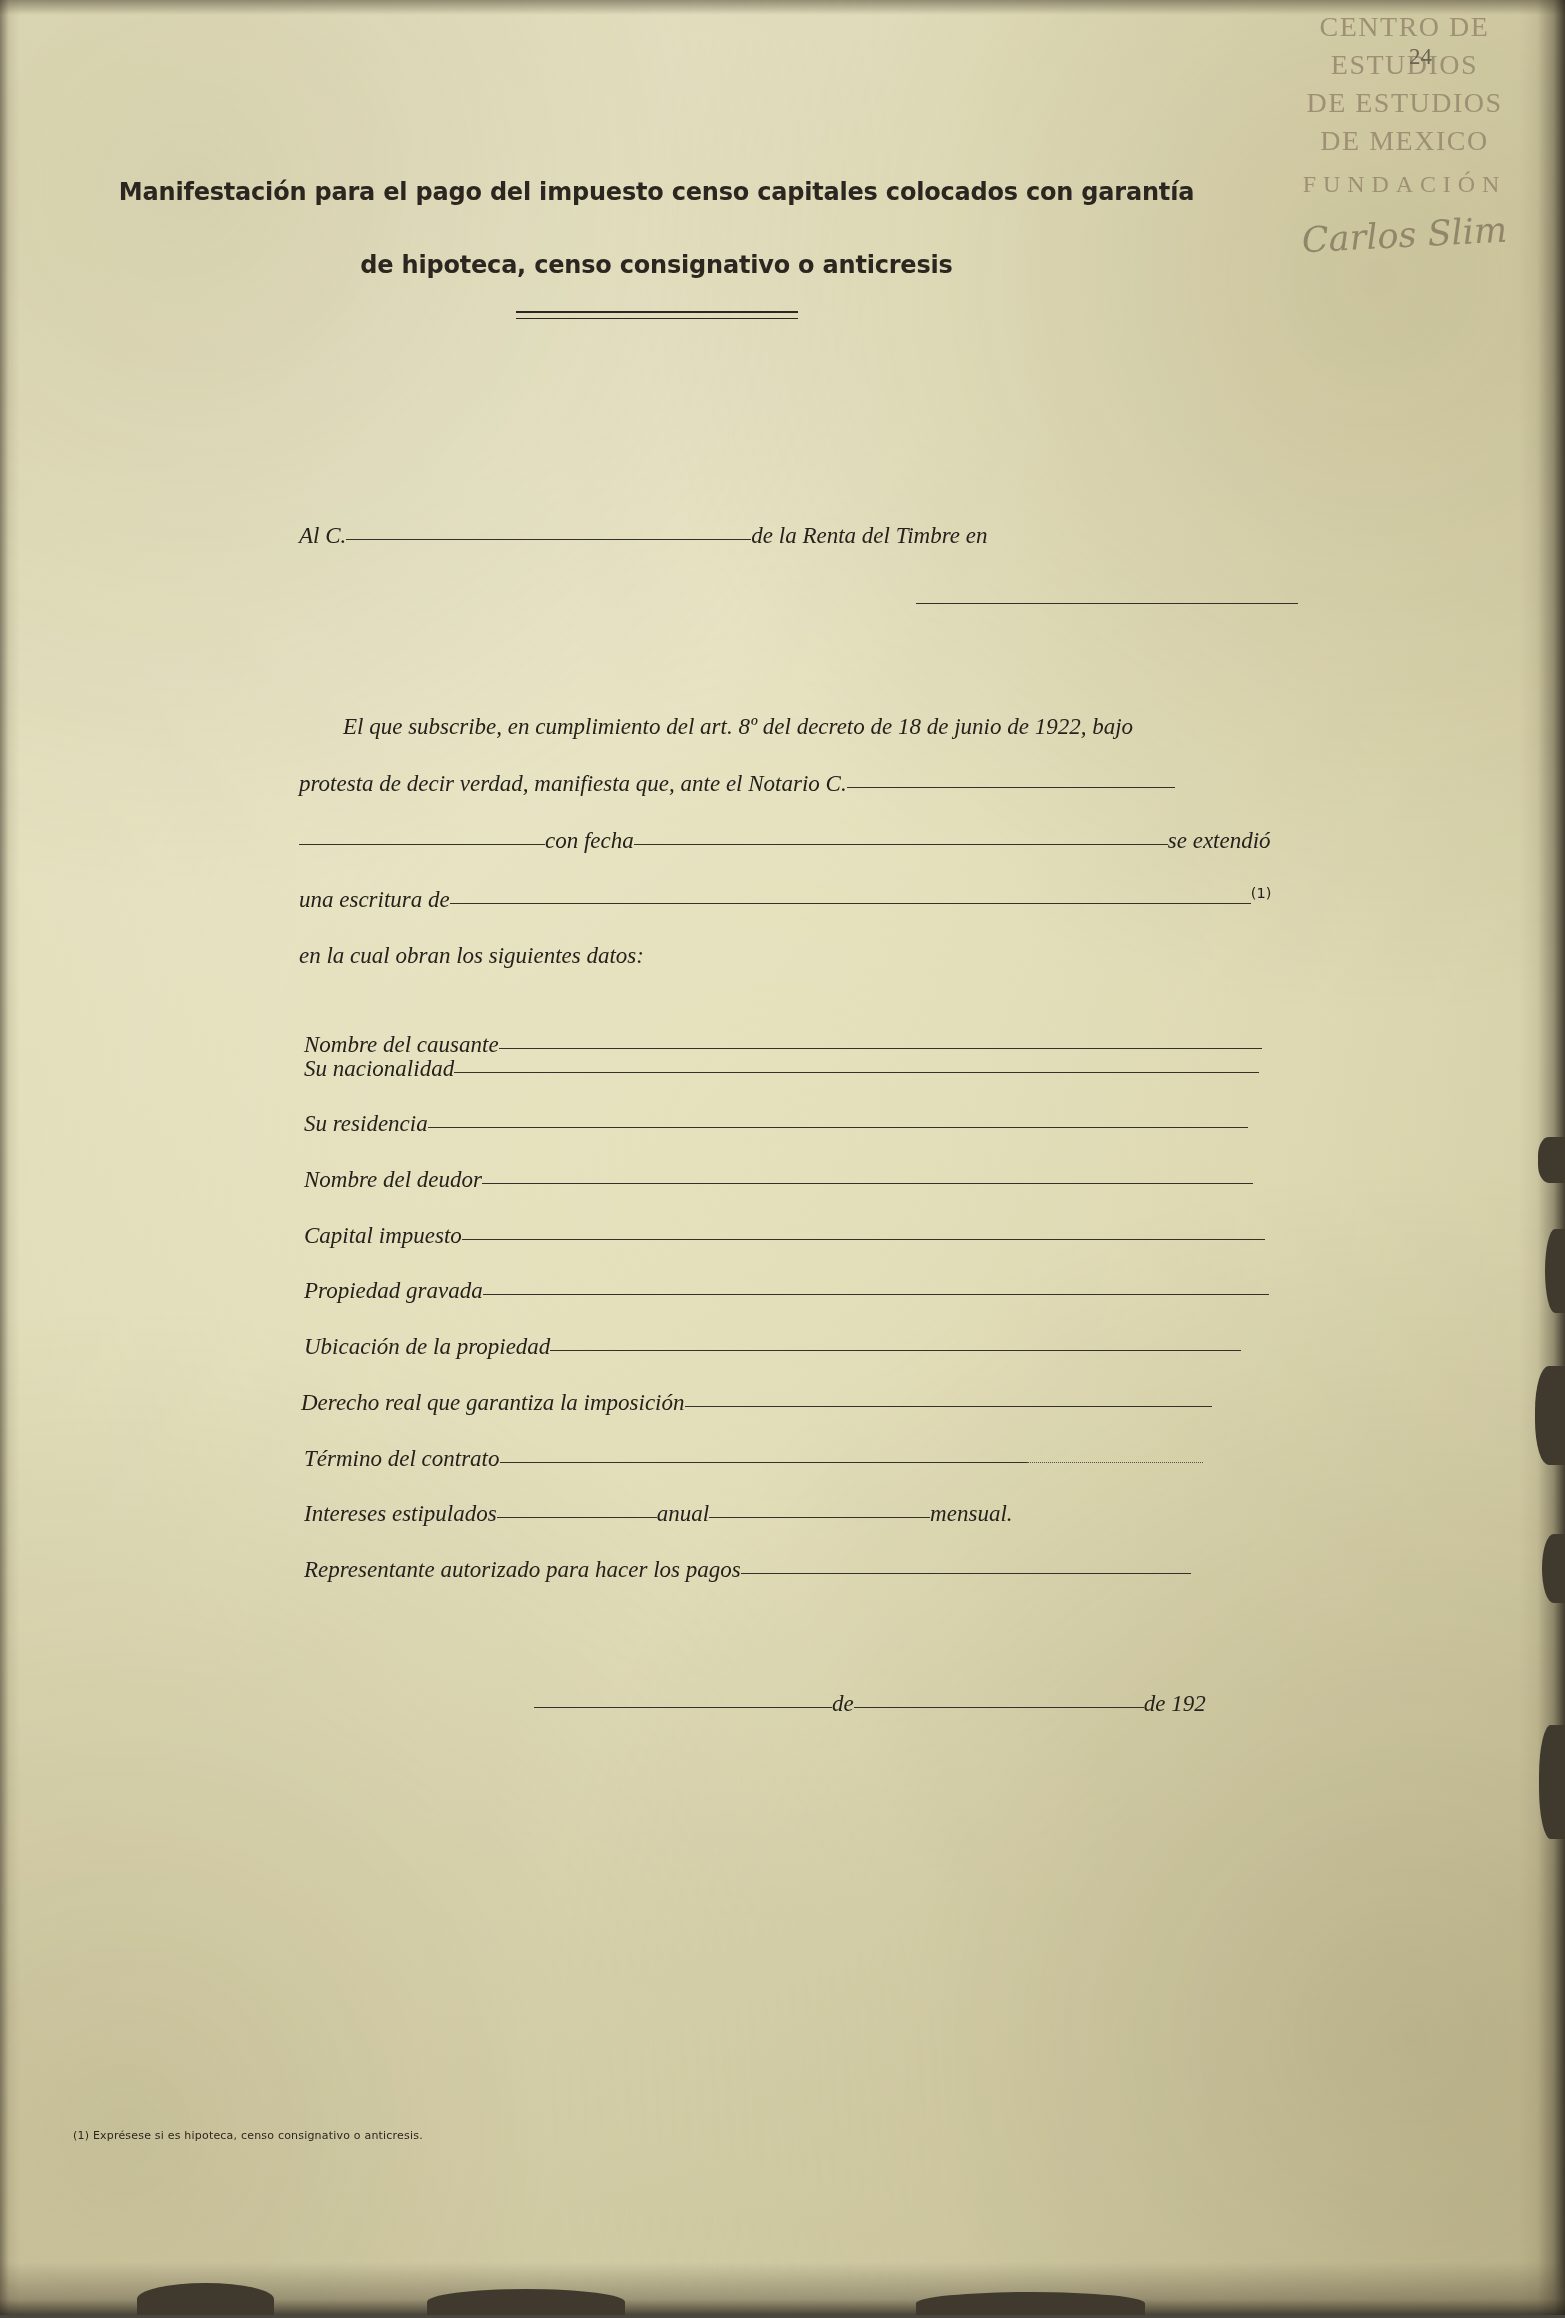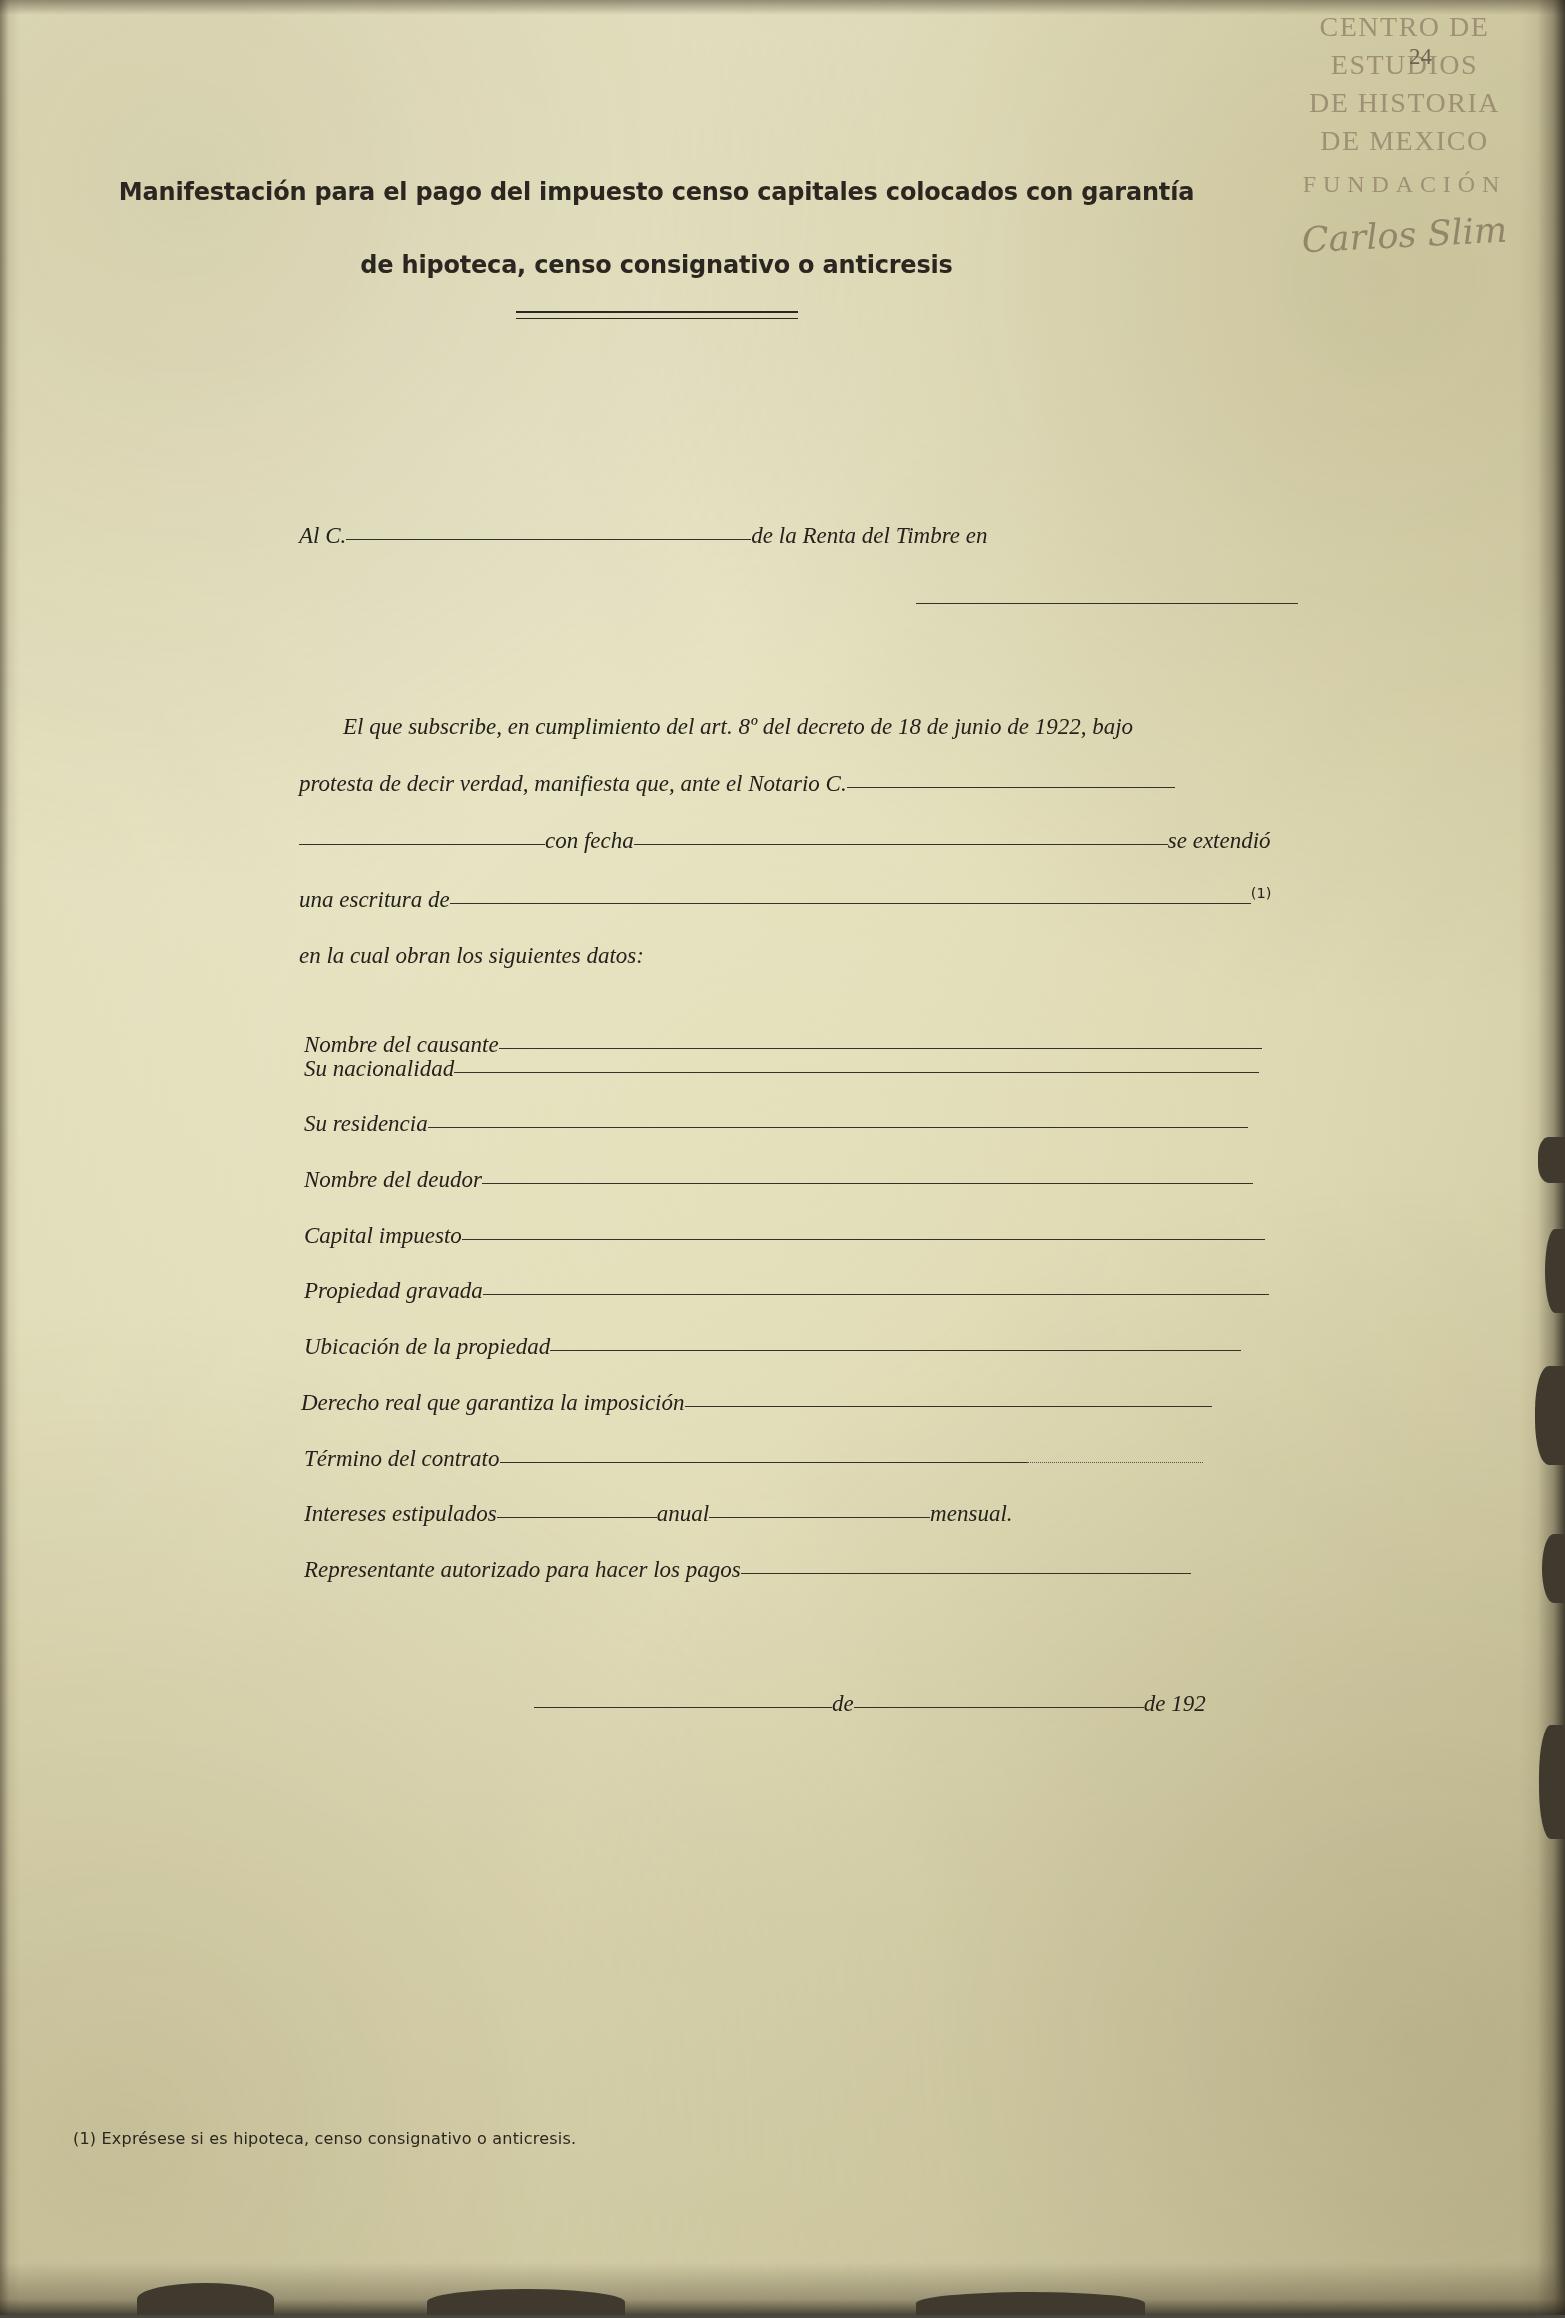--- a/index.html
+++ b/index.html
@@ -178,21 +178,21 @@
     border-bottom: 1.5px solid #34302a;
   }
 
   
   #footnote {
     position: absolute;
     left: 73px;
     top: 2129px;
     font-family: "DejaVu Sans", sans-serif;
     font-style: normal;
-    font-size: 16px;
+    font-size: 11px;
     color: #2b2620;
     letter-spacing: 0.2px;
   }
   .supnote {
     font-size: 14.5px;
     vertical-align: super;
     font-style: normal;
     font-family: "DejaVu Sans", sans-serif;
   }
 </style>
@@ -211,21 +211,21 @@
   <div class="tear" style="top:1366px;right:0;width:30.5px;height:99px;border-radius:45% 0 0 45%;"></div>
   <div class="tear" style="top:1534px;right:0;width:23px;height:69px;border-radius:50% 0 0 50%;"></div>
   <div class="tear" style="top:1725px;right:0;width:26px;height:114px;border-radius:45% 0 0 45%;"></div>
   <div class="tear" style="bottom:0;left:137px;width:137px;height:32px;border-radius:50% 50% 0 0;"></div>
   <div class="tear" style="bottom:0;left:427px;width:198px;height:26px;border-radius:50% 50% 0 0;"></div>
   <div class="tear" style="bottom:0;left:916px;width:229px;height:23px;border-radius:50% 50% 0 0;"></div>
 
   <div id="stamp">
     <div class="l">CENTRO DE</div>
     <div class="l">ESTUDIOS</div>
-    <div class="l">DE HISTORIA</div>
+    <div class="l">DE ESTUDIOS</div>
     <div class="l">DE MEXICO</div>
     <div class="fund">FUNDACIÓN</div>
     <div class="sig">Carlos Slim</div>
   </div>
 
   <div id="folio">24</div>
 
   <div id="title">
     <div class="line1">Manifestación para el pago del impuesto censo capitales colocados con garantía</div>
     <div class="line2">de hipoteca, censo consignativo o anticresis</div>

